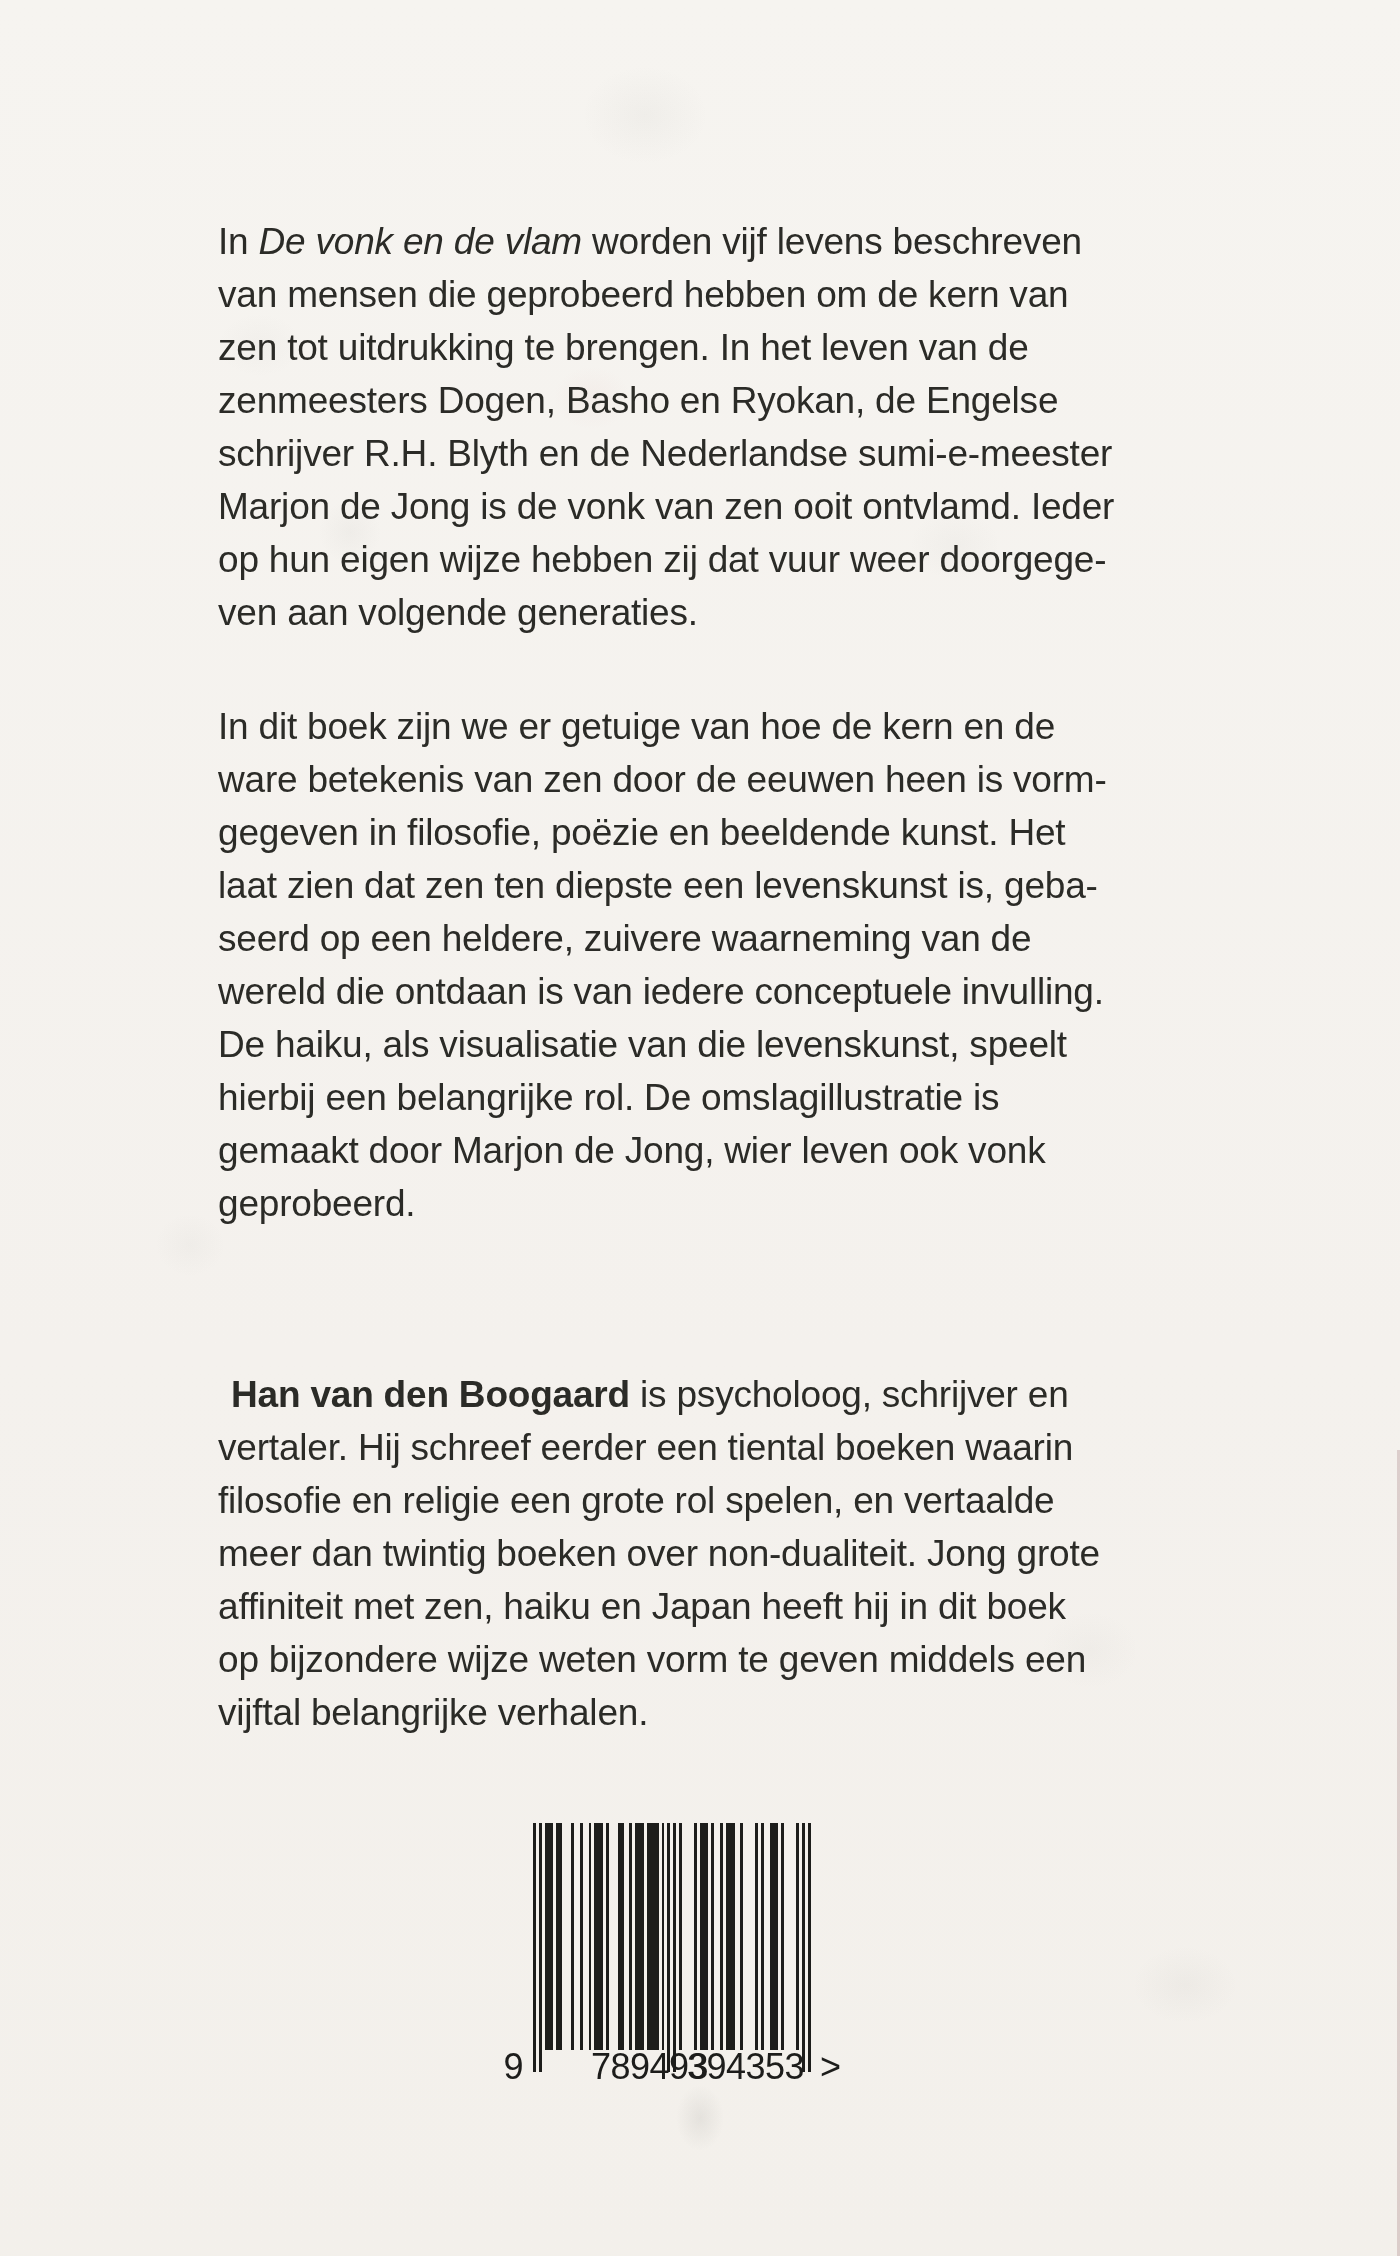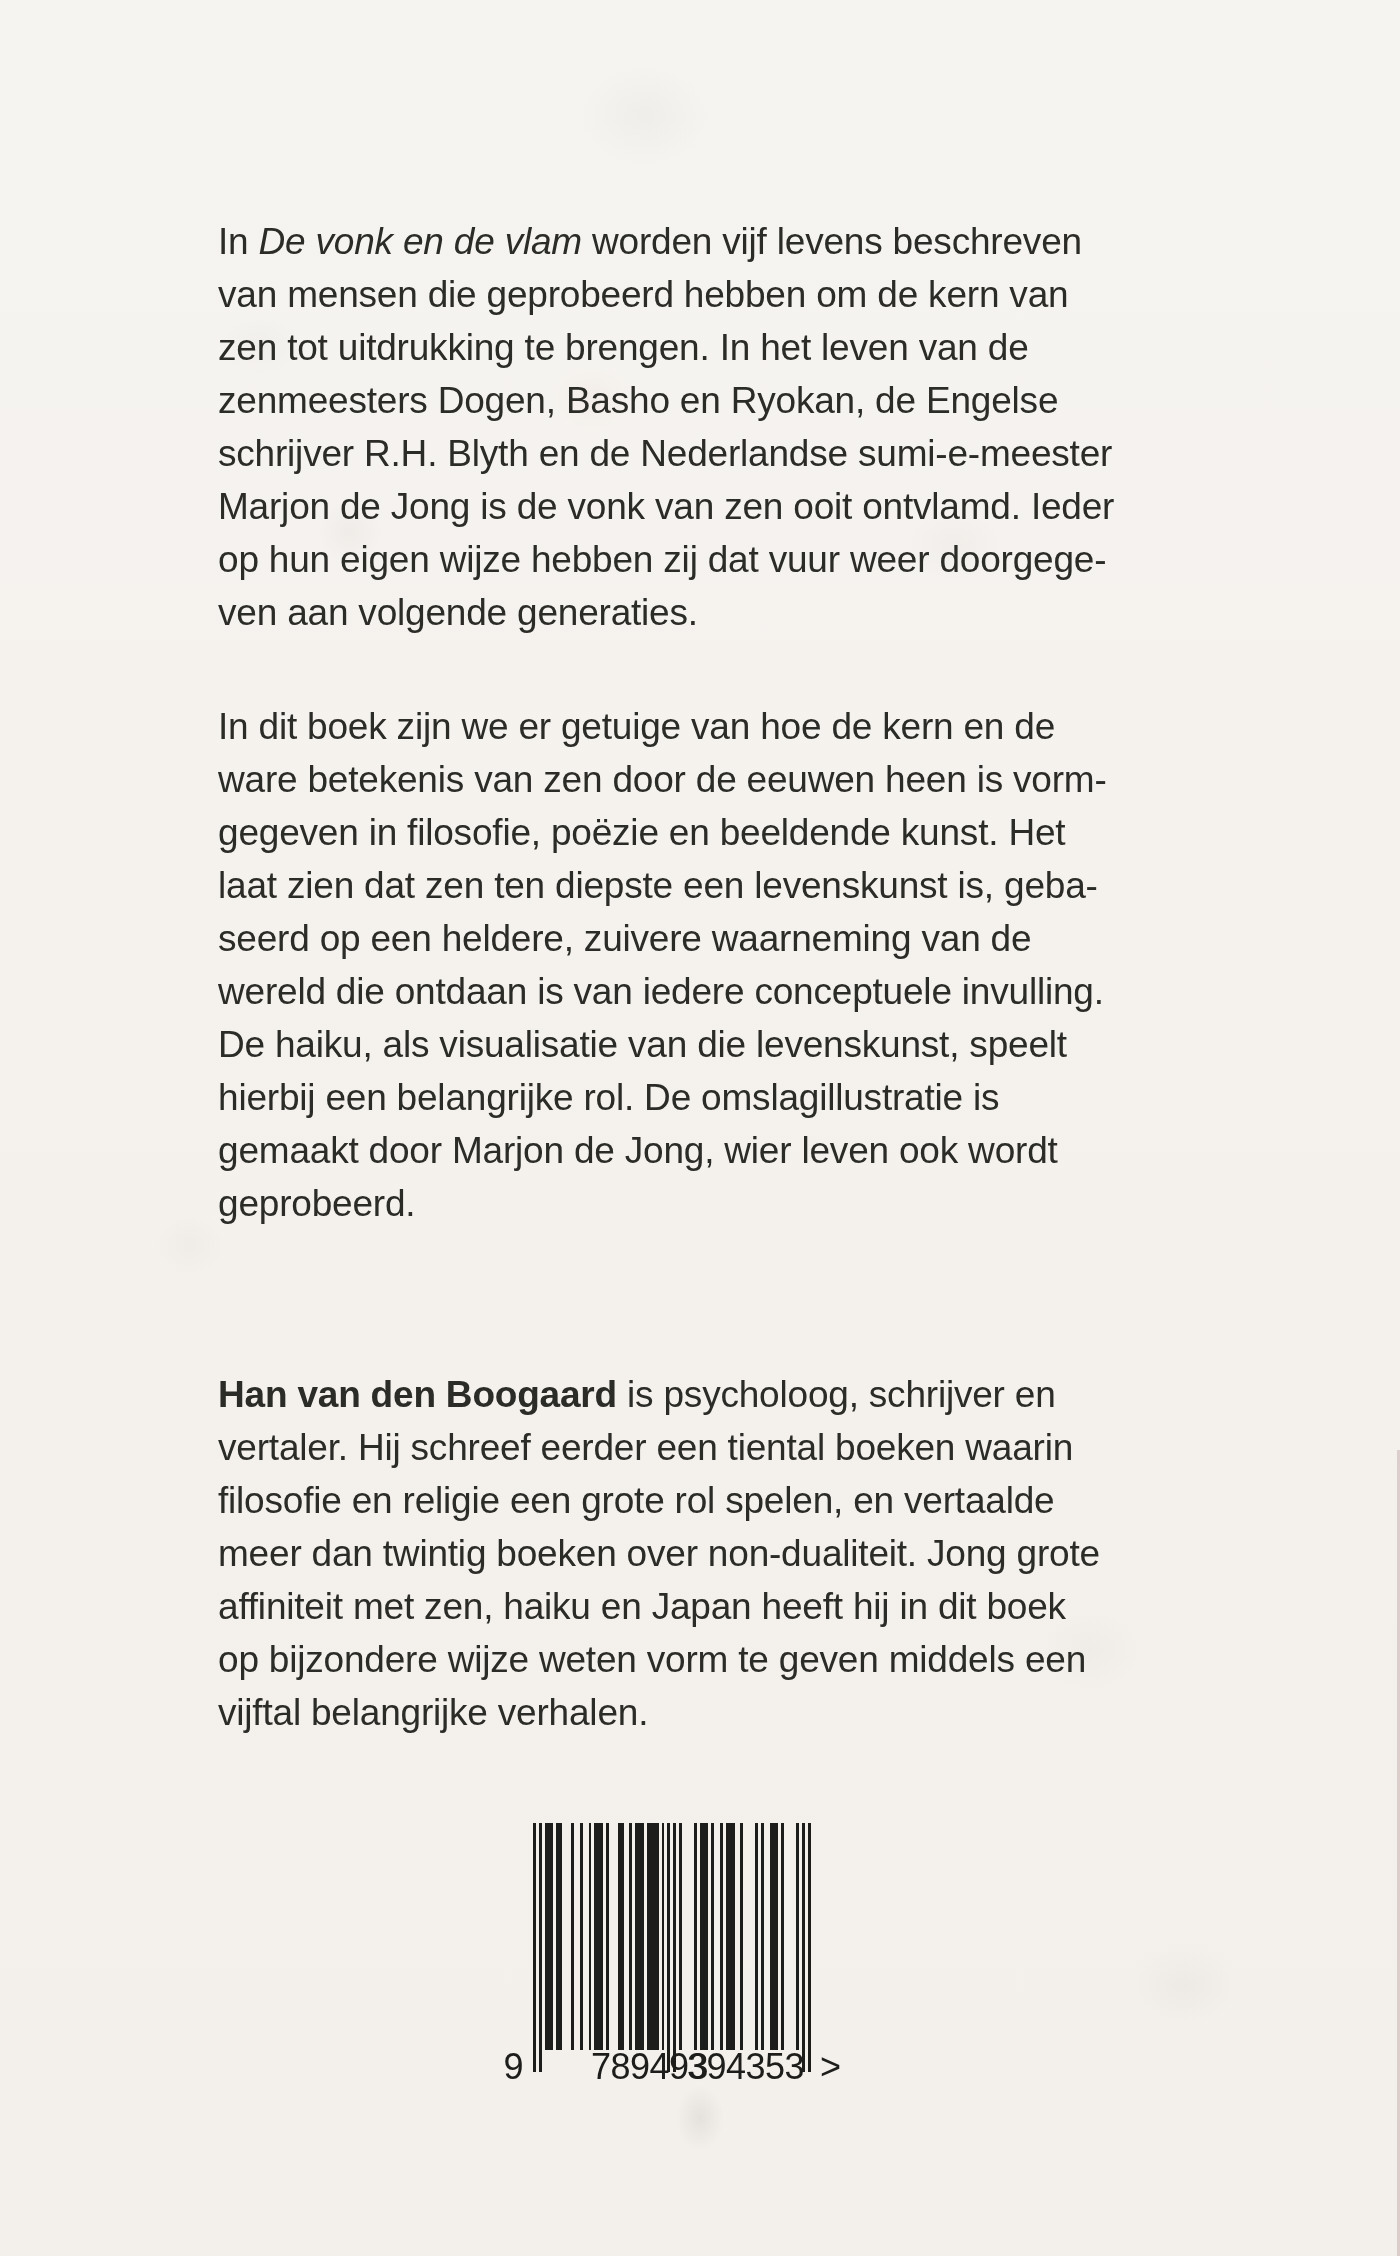--- a/index.html
+++ b/index.html
@@ -31,21 +31,21 @@
   .para{
     position:absolute;left:218px;
     font-size:37px;line-height:53px;letter-spacing:-0.2px;
     white-space:nowrap;
   }
   .p1{top:215px;}
   .p2{top:700px;}
   .p3{top:1368px;}
   .line{height:53px;}
   .line em{font-style:italic;}
-  .line b{font-weight:bold;}
+  .line b{font-weight:bold;margin-left:13px;}
   
   .barcode{position:absolute;left:533px;top:1823px;width:277px;height:262px;}
   .bars{display:flex;align-items:flex-start;width:277px;height:249px;}
   .module{flex:1 1 0;height:227px;}
   .module.bar{background:#1d1d1b;}
   .module.bar.tall{height:249px;}
   .digits{
     position:absolute;top:225px;left:0;width:100%;
     font-size:36px;line-height:38px;letter-spacing:-0.5px;color:#1d1d1b;
   }
@@ -75,21 +75,21 @@
 
   <div class="para p2">
     <div class="line">In dit boek zijn we er getuige van hoe de kern en de</div>
     <div class="line">ware betekenis van zen door de eeuwen heen is vorm-</div>
     <div class="line">gegeven in filosofie, poëzie en beeldende kunst. Het</div>
     <div class="line">laat zien dat zen ten diepste een levenskunst is, geba-</div>
     <div class="line">seerd op een heldere, zuivere waarneming van de</div>
     <div class="line">wereld die ontdaan is van iedere conceptuele invulling.</div>
     <div class="line">De haiku, als visualisatie van die levenskunst, speelt</div>
     <div class="line">hierbij een belangrijke rol. De omslagillustratie is</div>
-    <div class="line">gemaakt door Marjon de Jong, wier leven ook wordt</div>
+    <div class="line">gemaakt door Marjon de Jong, wier leven ook vonk</div>
     <div class="line">geprobeerd.</div>
   </div>
 
   <div class="para p3">
     <div class="line"><b>Han van den Boogaard</b><span> is psycholoog, schrijver en</span></div>
     <div class="line">vertaler. Hij schreef eerder een tiental boeken waarin</div>
     <div class="line">filosofie en religie een grote rol spelen, en vertaalde</div>
     <div class="line">meer dan twintig boeken over non-dualiteit. Jong grote</div>
     <div class="line">affiniteit met zen, haiku en Japan heeft hij in dit boek</div>
     <div class="line">op bijzondere wijze weten vorm te geven middels een</div>

